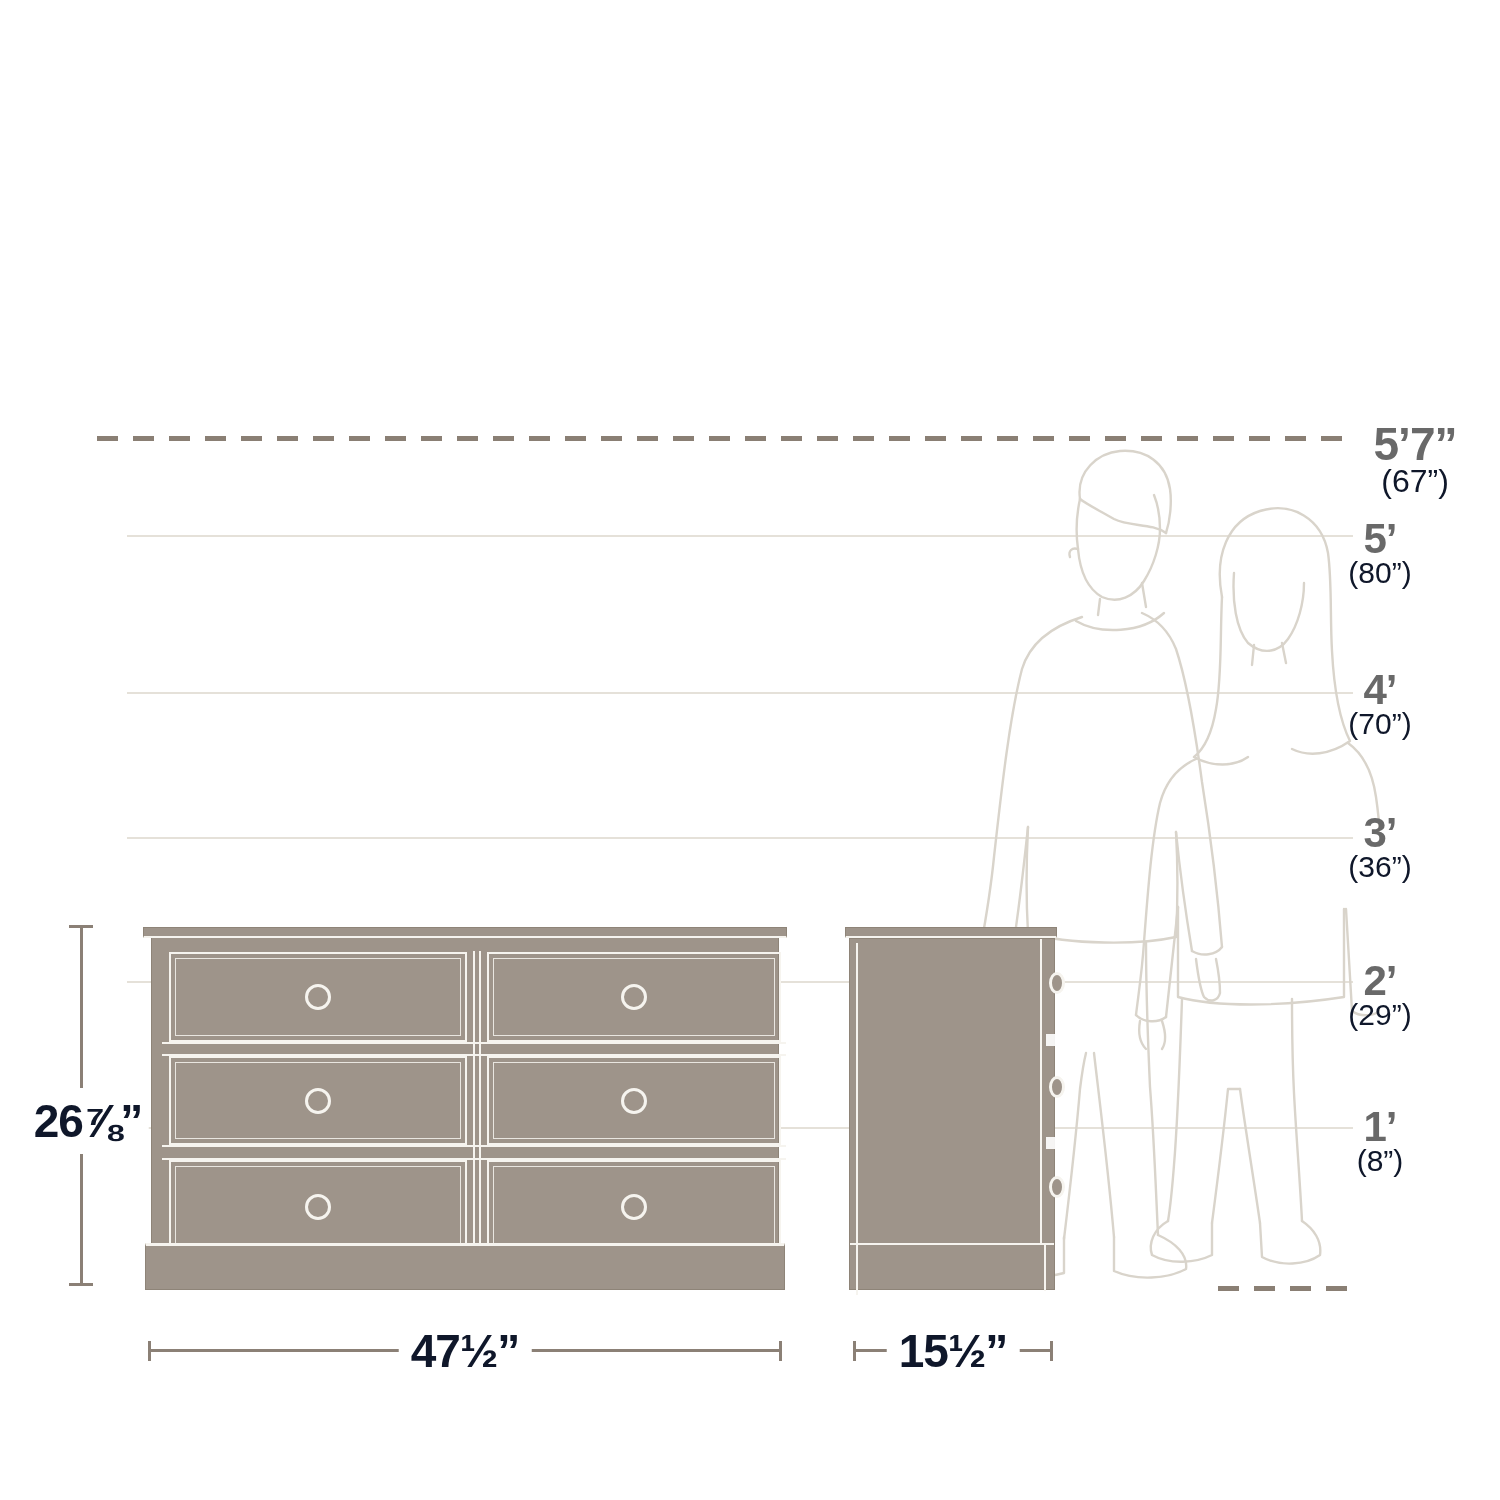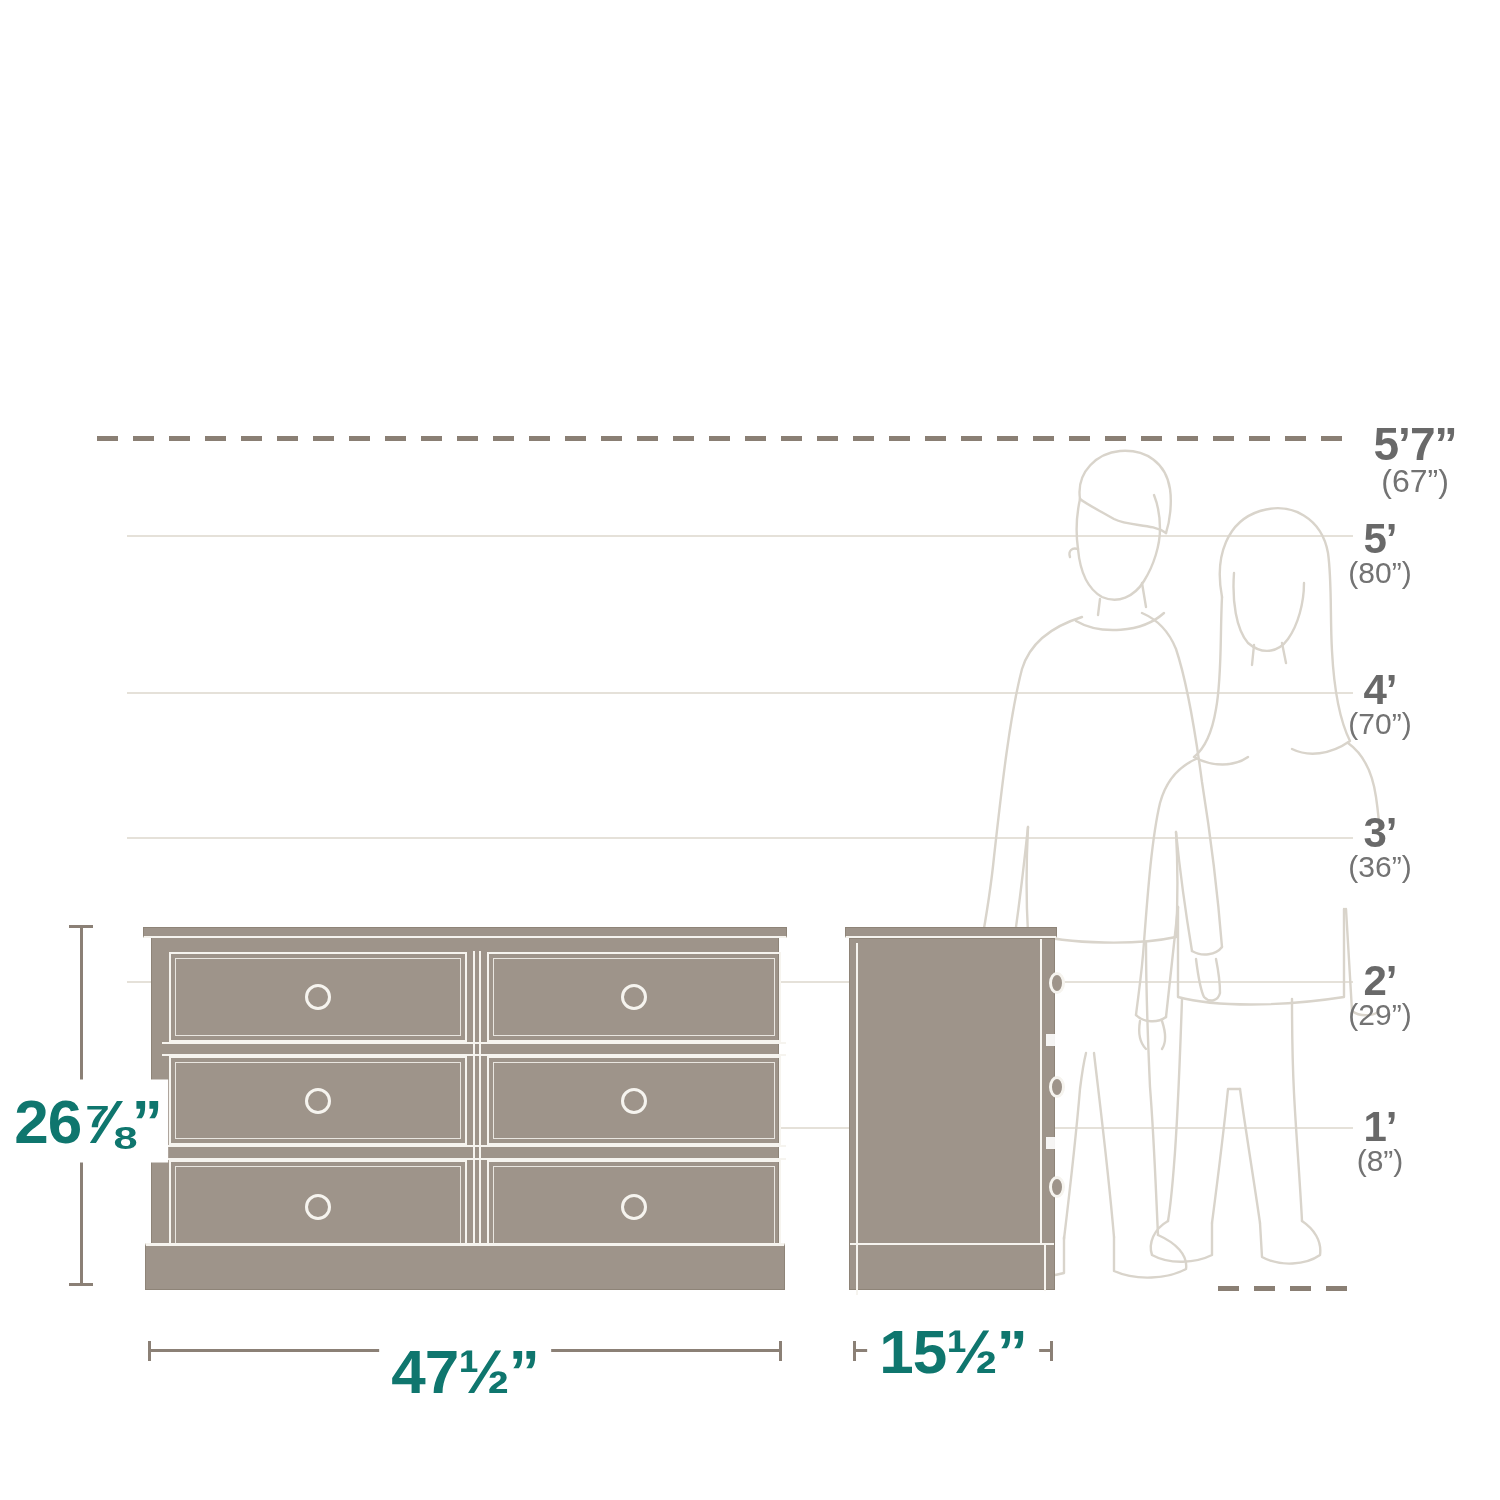--- a/index.html
+++ b/index.html
@@ -11,21 +11,21 @@
   .refline{position:absolute;left:127px;width:1226px;height:2px;background:#e5e1d9;}
   .dashline{
     position:absolute;height:5px;
     background:repeating-linear-gradient(90deg,#8a7f74 0 21px,transparent 21px 36px);
   }
   #dash-top{left:97px;top:436px;width:1256px;}
   #dash-ground{left:1218px;top:1286px;width:133px;}
   
   .marker{position:absolute;left:1320px;width:120px;text-align:center;color:#696969;}
   .marker .feet{font-size:42px;line-height:44px;font-weight:700;letter-spacing:-1px;}
-  .marker .inches{font-size:30px;line-height:32px;font-weight:400;color:#737373;margin-top:-4px;}
+  .marker .inches{font-size:30px;line-height:32px;font-weight:400;color:#0f172a;margin-top:-4px;}
   #marker-0{left:1352px;width:126px;}
   #marker-0 .feet{font-size:46px;line-height:48px;}
   #marker-0 .inches{font-size:32px;line-height:34px;}
   #marker-0{top:420px;} #marker-1{top:517px;} #marker-2{top:668px;}
   #marker-3{top:811px;} #marker-4{top:959px;}  #marker-5{top:1105px;}
   
   #people{position:absolute;left:930px;top:437px;width:450px;height:860px;}
   #people path{fill:none;stroke:#d9d4cb;stroke-width:2.4;stroke-linecap:round;stroke-linejoin:round;}
   .board{position:absolute;background:#9e948a;border:1px solid #8e8478;box-sizing:border-box;}
   #front{position:absolute;left:143px;top:927px;width:644px;height:364px;}
@@ -48,22 +48,22 @@
   .side-hairline-v{position:absolute;width:2px;background:#f6f4ef;}
   .side-hairline-h{position:absolute;height:2px;background:#f6f4ef;}
   .notch{position:absolute;left:196px;width:14px;height:12px;background:#ffffff;opacity:.9;}
   .sideknob{position:absolute;left:204px;width:16px;height:22px;border:3px solid #f6f4ef;
             border-radius:50%;background:#9e948a;box-sizing:border-box;}
   
   .dimline-h{position:absolute;height:3px;background:#8b8076;}
   .dimcap-v{position:absolute;width:3px;height:20px;background:#8b8076;}
   .dimline-v{position:absolute;width:3px;background:#8b8076;}
   .dimcap-h{position:absolute;height:3px;width:24px;background:#8b8076;}
-  .dim-text{position:absolute;transform:translate(-50%,-50%);font-size:62px;font-weight:700;
-            color:#0f766e;background:#ffffff;padding:2px 12px;letter-spacing:-1px;white-space:nowrap;}
+  .dim-text{position:absolute;transform:translate(-50%,-50%);font-size:46px;font-weight:700;
+            color:#0f172a;background:#ffffff;padding:2px 12px;letter-spacing:-1px;white-space:nowrap;}
 </style>
 </head>
 <body>
 
 <div id="stage">
 
   <div class="dashline" id="dash-top"></div>
   <div class="refline" style="top:535px"></div>
   <div class="refline" style="top:692px"></div>
   <div class="refline" style="top:837px"></div>
@@ -187,20 +187,20 @@
   <div class="dashline" id="dash-ground"></div>
 
   <div class="dimline-v" style="left:80px;top:925px;height:361px;"></div>
   <div class="dimcap-h" style="left:69px;top:925px;"></div>
   <div class="dimcap-h" style="left:69px;top:1283px;"></div>
   <div class="dim-text" style="left:88px;top:1121px;padding:6px 6px;">26⅞”</div>
 
   <div class="dimline-h" style="left:148px;top:1349px;width:634px;"></div>
   <div class="dimcap-v" style="left:148px;top:1341px;"></div>
   <div class="dimcap-v" style="left:779px;top:1341px;"></div>
-  <div class="dim-text" style="left:465px;top:1351px;margin-top:20px;">47½”</div>
+  <div class="dim-text" style="left:465px;top:1351px;">47½”</div>
 
   <div class="dimline-h" style="left:853px;top:1349px;width:200px;"></div>
   <div class="dimcap-v" style="left:853px;top:1341px;"></div>
   <div class="dimcap-v" style="left:1050px;top:1341px;"></div>
   <div class="dim-text" style="left:953px;top:1351px;">15½”</div>
 
 </div>
 
 </body></html>

